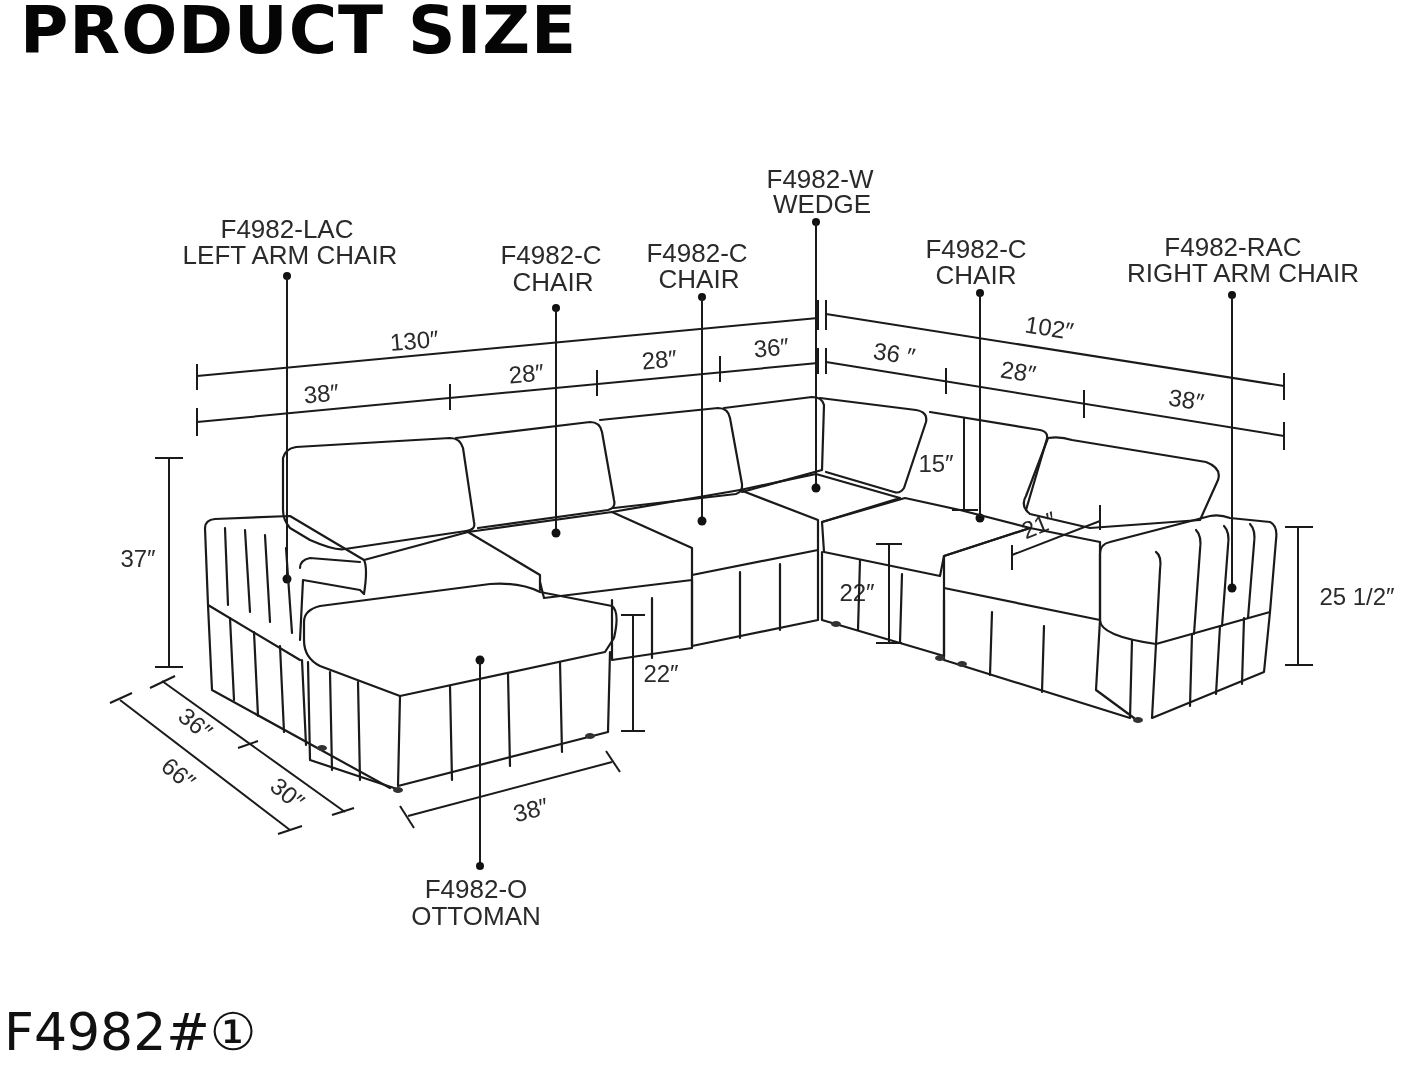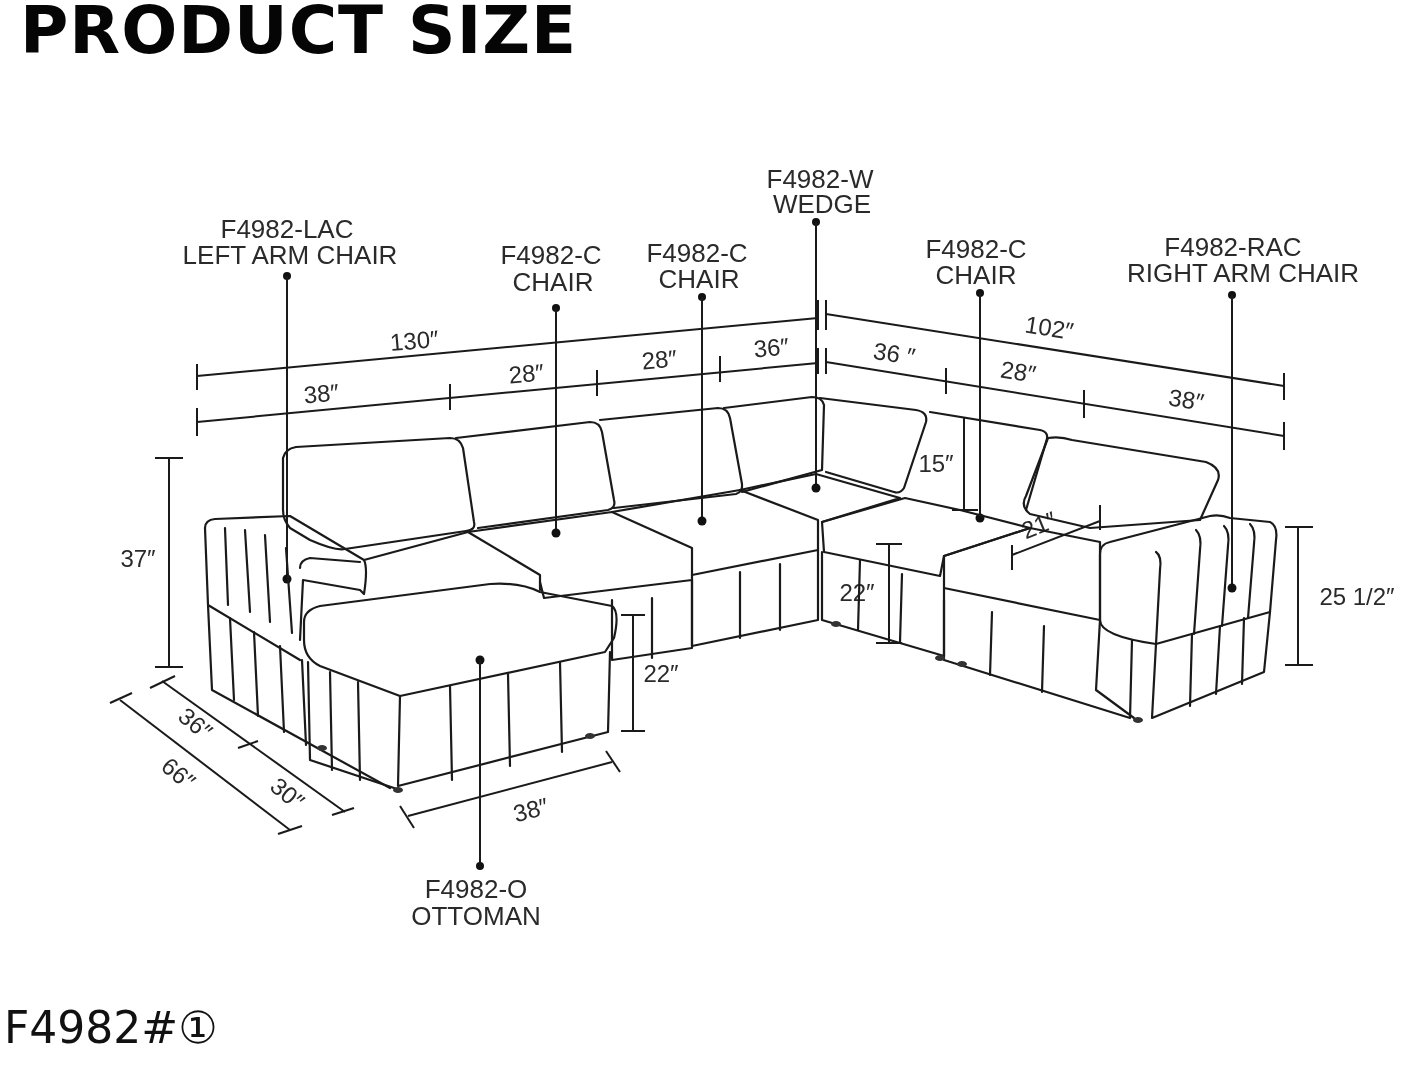--- a/index.html
+++ b/index.html
@@ -1,18 +1,18 @@
 <!DOCTYPE html>
 <html><head>
 <meta charset="utf-8">
 <style>
   html,body{margin:0;padding:0;background:#ffffff;}
   body{width:1409px;height:1079px;position:relative;overflow:hidden;font-family:"Liberation Sans",sans-serif;color:#111;}
   .title{position:absolute;left:20px;top:-8px;font-family:"DejaVu Sans",sans-serif;font-weight:bold;font-size:66px;letter-spacing:1px;color:#050505;}
-  .footer{position:absolute;left:4px;top:1002px;font-family:"DejaVu Sans",sans-serif;font-size:44px;color:#111;}
+  .footer{position:absolute;left:4px;top:1002px;font-family:"DejaVu Sans",sans-serif;font-size:52px;color:#111;}
   svg{position:absolute;left:0;top:0;}
   .lbl{font-family:"Liberation Sans",sans-serif;font-size:26px;fill:#2a2a2a;}
   .dim{font-family:"Liberation Sans",sans-serif;font-size:24px;fill:#2a2a2a;}
   .ln{stroke:#1a1a1a;stroke-width:2.2;fill:none;stroke-linejoin:round;stroke-linecap:round;}
   .dl{stroke:#1a1a1a;stroke-width:2;fill:none;}
 </style>
 </head>
 <body>
 
 <div class="title">PRODUCT SIZE</div>

